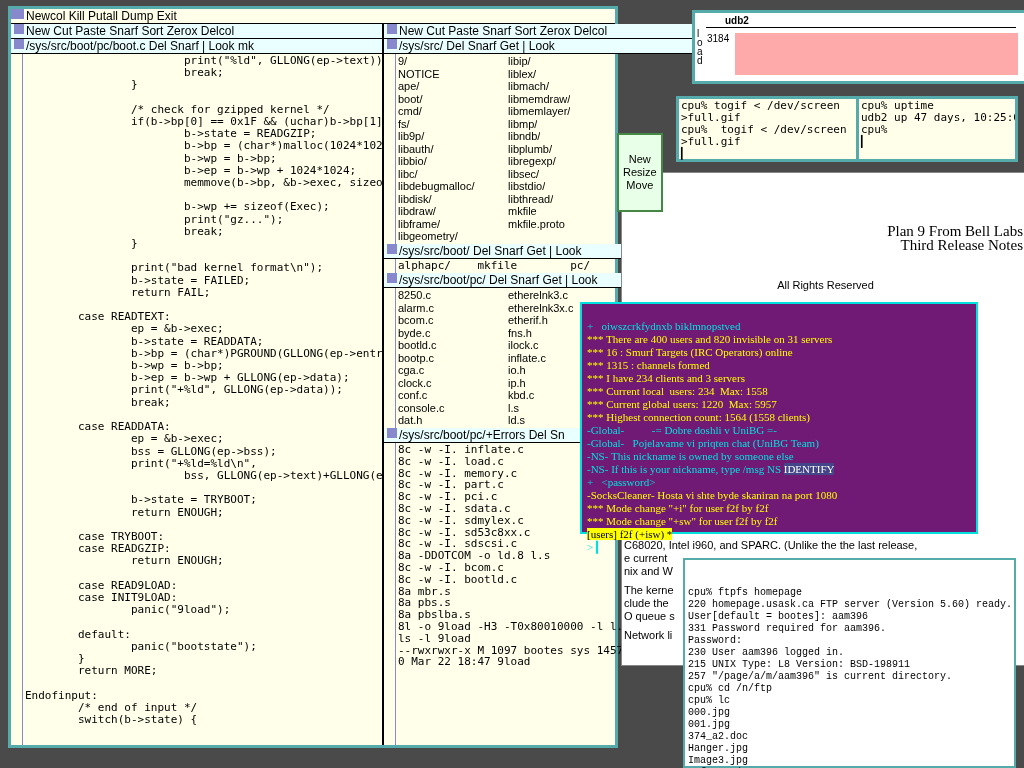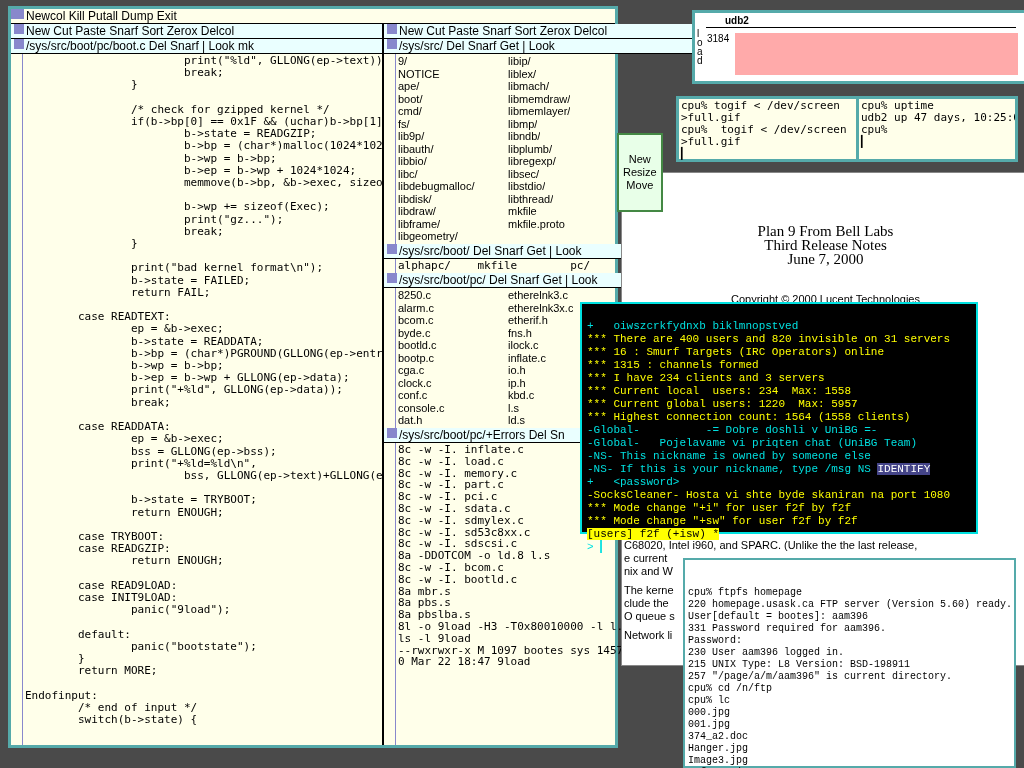--- a/index.html
+++ b/index.html
@@ -7,21 +7,21 @@
   .topbar{background:#ffffea;border-bottom:1px solid #000;padding:0 3px;white-space:nowrap;overflow:hidden;font-size:12px;line-height:14px}
   .tag{background:#eaffff;border-bottom:1px solid #000;padding:0 3px;white-space:nowrap;overflow:hidden;font-size:12px;line-height:14px}
   .body{padding:1px 2px;white-space:pre;overflow:hidden;font-size:11px;line-height:12.2px;font-family:"Lucida Sans Unicode","Bitstream Vera Sans",monospace}
   .body2col{padding:1px 2px;overflow:hidden;font-size:11px;line-height:12.5px}
   .row2{display:flex}
   .c1{width:110px;white-space:pre;overflow:hidden}
   .c2{white-space:pre;overflow:hidden}
   .scroll{width:11px;background:#ffffea;border-right:1px solid #8888cc;float:left;height:100%}
   .ycol{display:flex;height:100%}
   .ybody{flex:1;overflow:hidden}
-  .term{position:absolute;background:#000000;color:#00e0e0;font-family:Liberation Mono, monospace;font-size:11px;line-height:13px;padding:3px 5px;white-space:pre;border:2px solid #00e0e0}
+  .term{position:absolute;background:#701a75;color:#00e0e0;font-family:Liberation Serif, serif;font-size:11px;line-height:13px;padding:3px 5px;white-space:pre;border:2px solid #00e0e0}
   .yel{color:#ffff00}
   .stats{position:absolute;background:#fff;border:3px solid #55aaaa}
   .slabel{position:absolute;font-size:10px}
   .graph{position:absolute;background:#ffaaaa}
   .menu{position:absolute;background:#e8ffe8;border:2px solid #448844;font-size:11px;line-height:13px;padding:18px 4px;text-align:center}
   .doc{position:absolute;background:#fff;border:1px solid #888;padding:6px;font-size:11px;line-height:14px;overflow:hidden}
   .ftp{position:absolute;background:#fff;border:2px solid #55aaaa;font-family:"Courier New",monospace;font-size:10px;line-height:12px;padding:3px;white-space:pre}
   .hl{background:#444488;color:#fff}
   .tick{position:absolute;left:0;top:0;width:10px;height:10px;background:#8888cc}
   .tagtick{display:inline-block;width:10px;height:10px;background:#8888cc;vertical-align:top;margin-right:2px}
@@ -274,27 +274,25 @@
 </div>
 
 <div class="win" style="left:856px;top:96px;width:162px;height:66px">
   <div class="body" style="line-height:12px">cpu% uptime
 udb2 up 47 days, 10:25:04
 cpu%
 ▎</div>
 </div>
 
 <div class="doc" style="left:621px;top:172px;width:395px;height:480px">
-  <div style="text-align:center;margin-top:45px;font-family:Georgia,serif;font-size:15px">
+  <div style="text-align:right;margin-top:45px;font-family:Georgia,serif;font-size:15px">
     <div>Plan 9 From Bell Labs</div>
     <div>Third Release Notes</div>
-    <div>June 7, 2000</div>
   </div>
   <div style="text-align:center;margin-top:26px;font-size:11px">
-    <div>Copyright © 2000 Lucent Technologies</div>
     <div>All Rights Reserved</div>
   </div>
   <div style="position:absolute;left:2px;top:366px;font-size:11px;line-height:13px">
     <div>C68020, Intel i960, and SPARC.  (Unlike the the last release, </div>
     <div>e current</div>
     <div>nix and W</div>
     <div style="height:6px"></div>
     <div>The kerne</div>
     <div>clude the</div>
     <div>O queue s</div>

